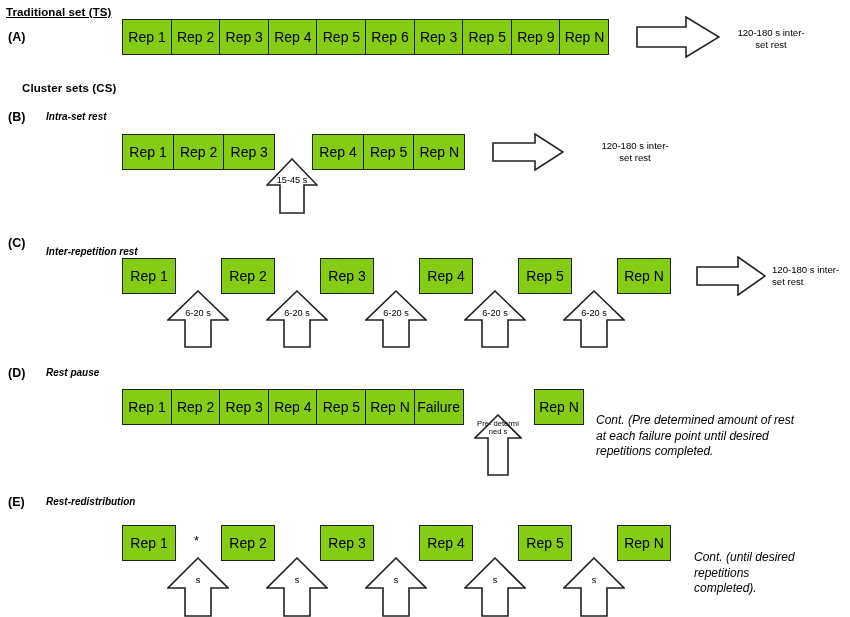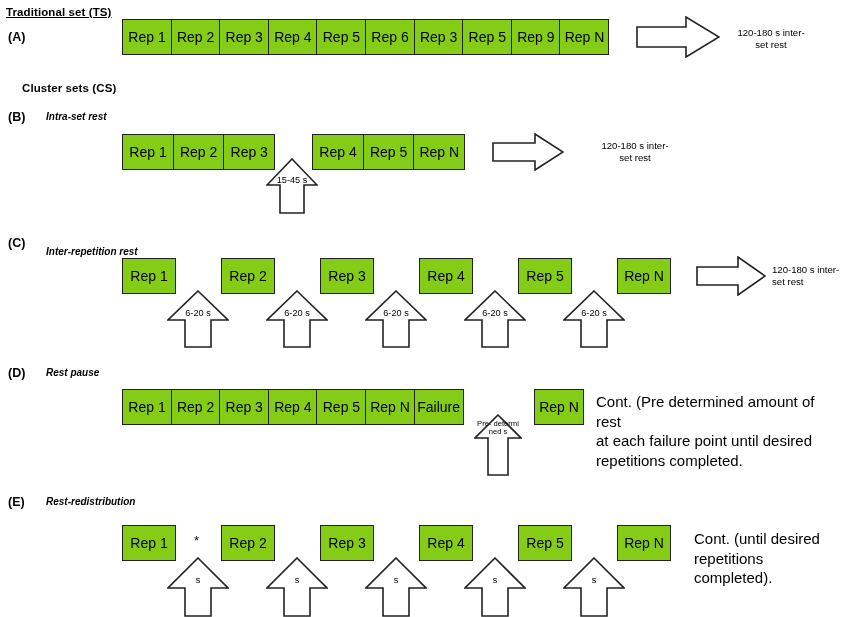--- a/index.html
+++ b/index.html
@@ -79,23 +79,25 @@
   }
 
   
   .rest-caption {
     font-size: 9.6px;
     line-height: 1.25;
     text-align: center;
     white-space: pre-line;
   }
   .cont-caption {
-    font-size: 15px;
+    font-size: 12px;
+    font-style: italic;
     line-height: 1.3;
     white-space: pre-line;
+    margin-top: 21px;
   }
   .asterisk {
     font-size: 13px;
     line-height: 1;
     color: #000000;
   }
 </style>
 </head>
 <body>
 

